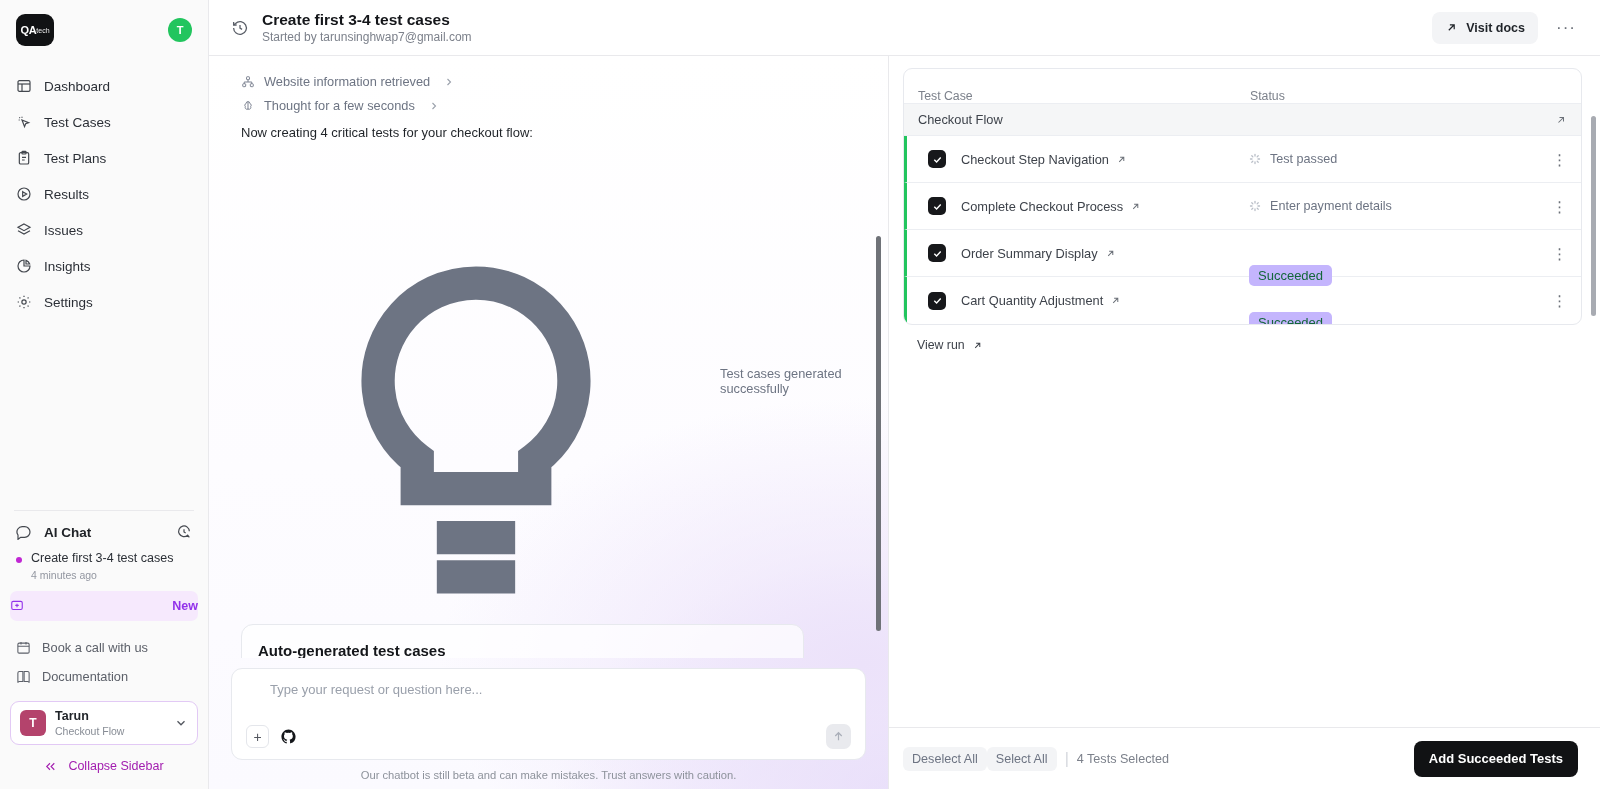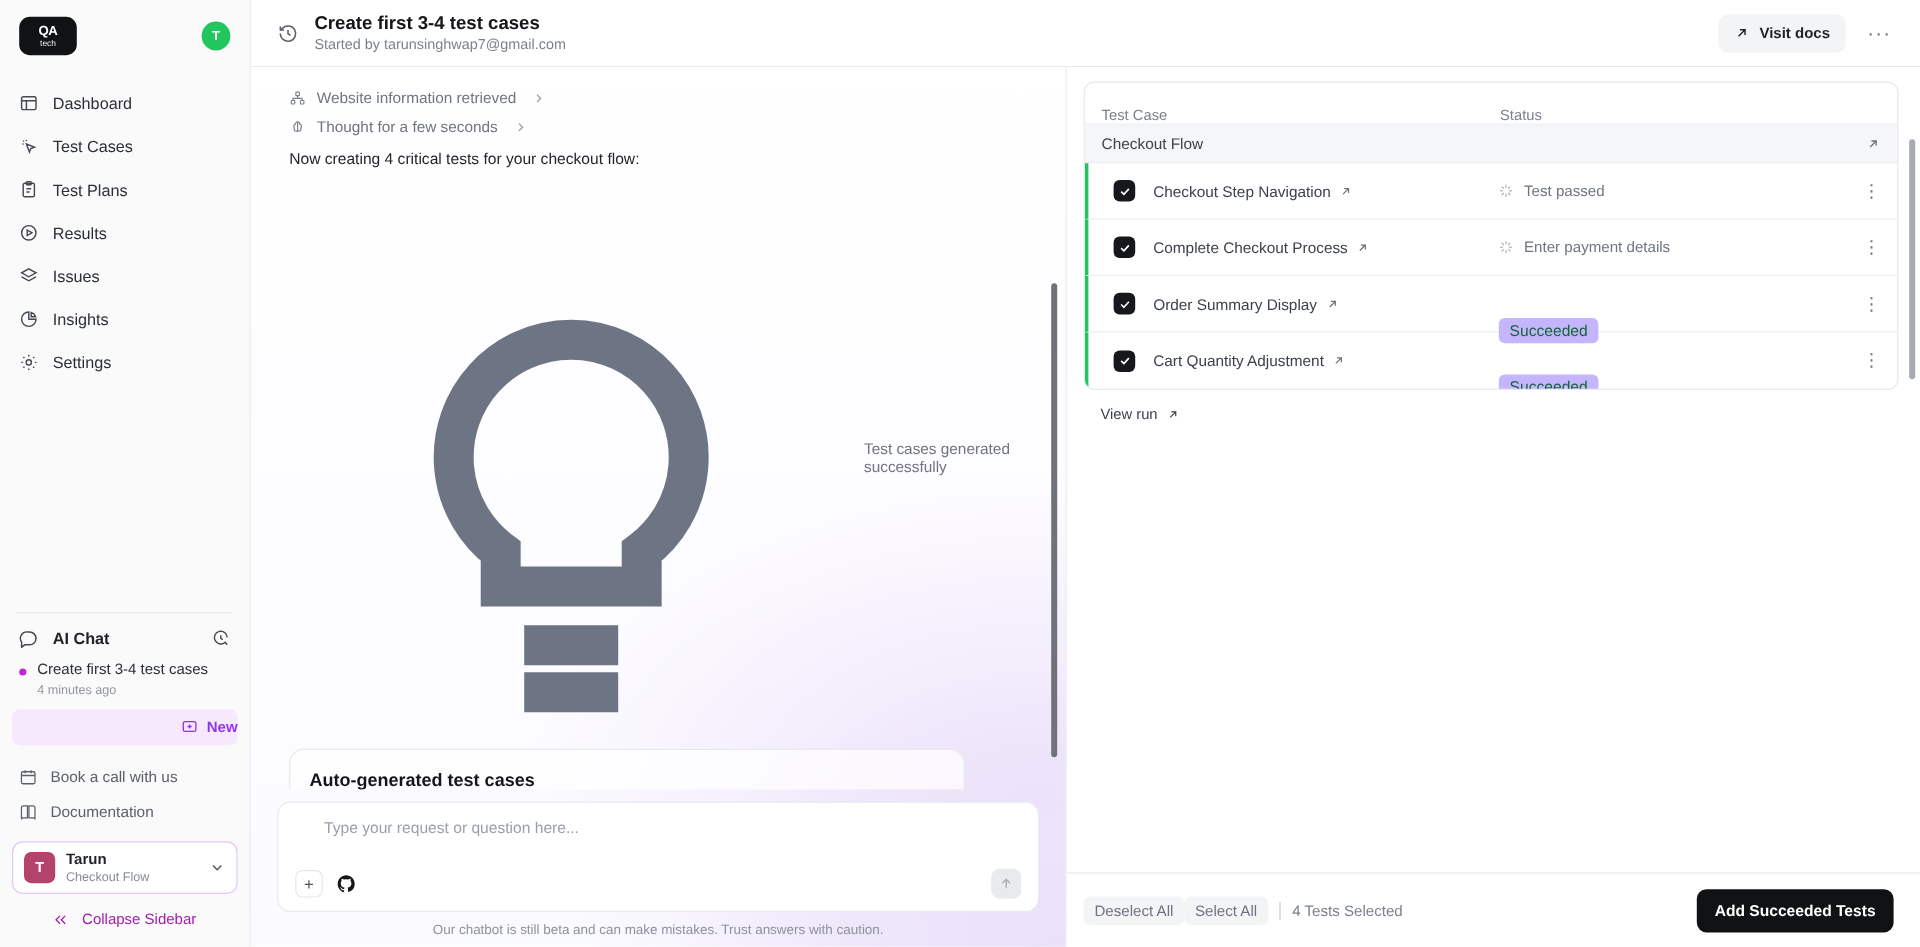--- a/index.html
+++ b/index.html
@@ -15,22 +15,22 @@
   
   .sidebar {
     width: 209px; height: 789px; flex: 0 0 209px;
     background: #fafafa;
     border-right: 1px solid #e9e9ec;
     display: flex; flex-direction: column;
     position: relative;
   }
   .sb-top { padding: 14px 16px 4px 16px; display: flex; align-items: center; justify-content: space-between; }
   .logo {
-    width: 48px; height: 32px; border-radius: 9px; background: #111214;
-    display: flex; flex-direction: column; align-items: center; justify-content: center;
+    width: 38px; height: 32px; border-radius: 9px; background: #111214;
+    display: flex; flex-direction: row; align-items: center; justify-content: center;
     color: #fff; line-height: 1;
   }
   .logo .l1 { font-size: 11px; font-weight: 700; letter-spacing: -.3px; }
   .logo .l2 { font-size: 7px; font-weight: 400; opacity: .92; margin-top: 1px; }
   .avatar-green {
     width: 24px; height: 24px; border-radius: 50%; background: #22c55e;
     color: #fff; font-size: 11px; font-weight: 700;
     display: flex; align-items: center; justify-content: center;
   }
 
@@ -54,21 +54,21 @@
   .aichat-head .l { display: flex; align-items: center; gap: 12px; font-size: 13.5px; font-weight: 600; color: #202328; }
 
   .chat-entry { display: flex; gap: 9px; padding: 3px 16px 8px 16px; cursor: pointer; align-items: flex-start; }
   .chat-dot { width: 6px; height: 6px; border-radius: 50%; background: #c026d3; margin-top: 6px; flex: 0 0 6px; }
   .chat-title { font-size: 12.5px; color: #2b2f36; line-height: 1.25; }
   .chat-time { font-size: 10.5px; color: #9296a0; margin-top: 2px; }
 
   .new-btn {
     margin: 2px 10px 0 10px; height: 30px; border-radius: 7px;
     background: #f6e9fd; color: #9333ea; font-size: 12.5px; font-weight: 600;
-    display: flex; align-items: center; justify-content: flex-end; gap: 7px; cursor: pointer;
+    display: flex; align-items: center; justify-content: space-between; gap: 7px; cursor: pointer;
   }
   .new-btn svg { width: 14px; height: 14px; }
 
   .links { padding: 12px 0 6px 0; }
   .link-item {
     display: flex; align-items: center; gap: 11px;
     padding: 7px 16px; font-size: 12.8px; color: #5c6069; cursor: pointer;
   }
   .link-item svg { width: 15px; height: 15px; }
 

